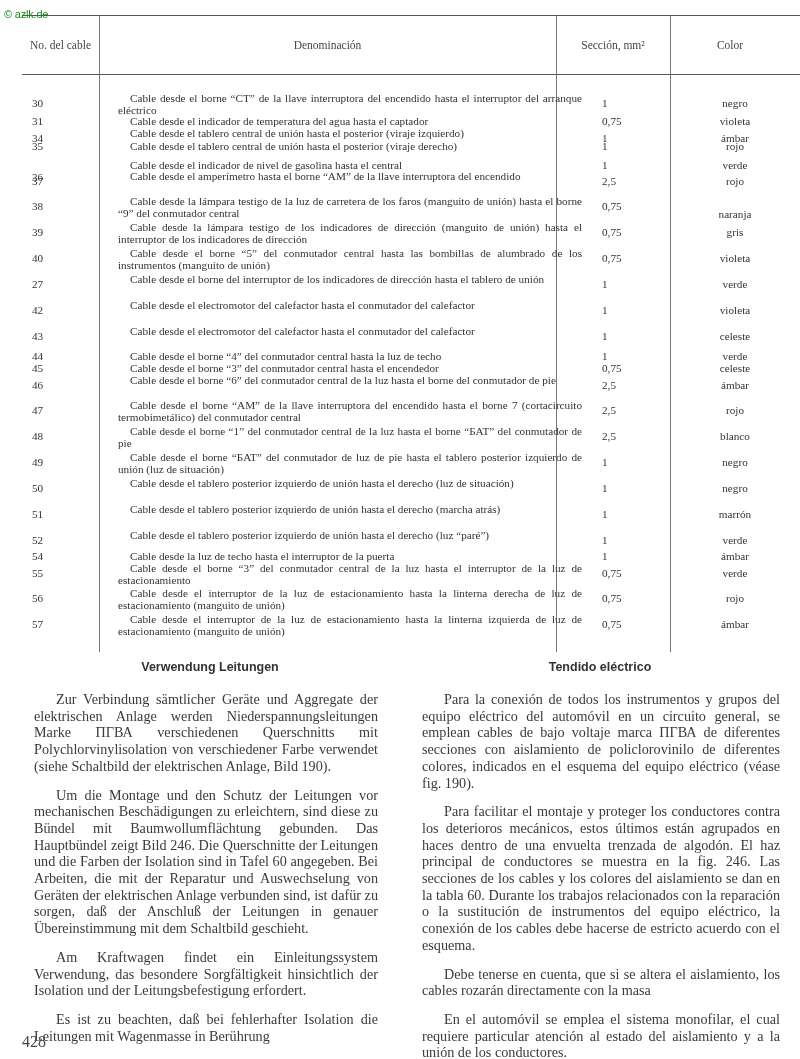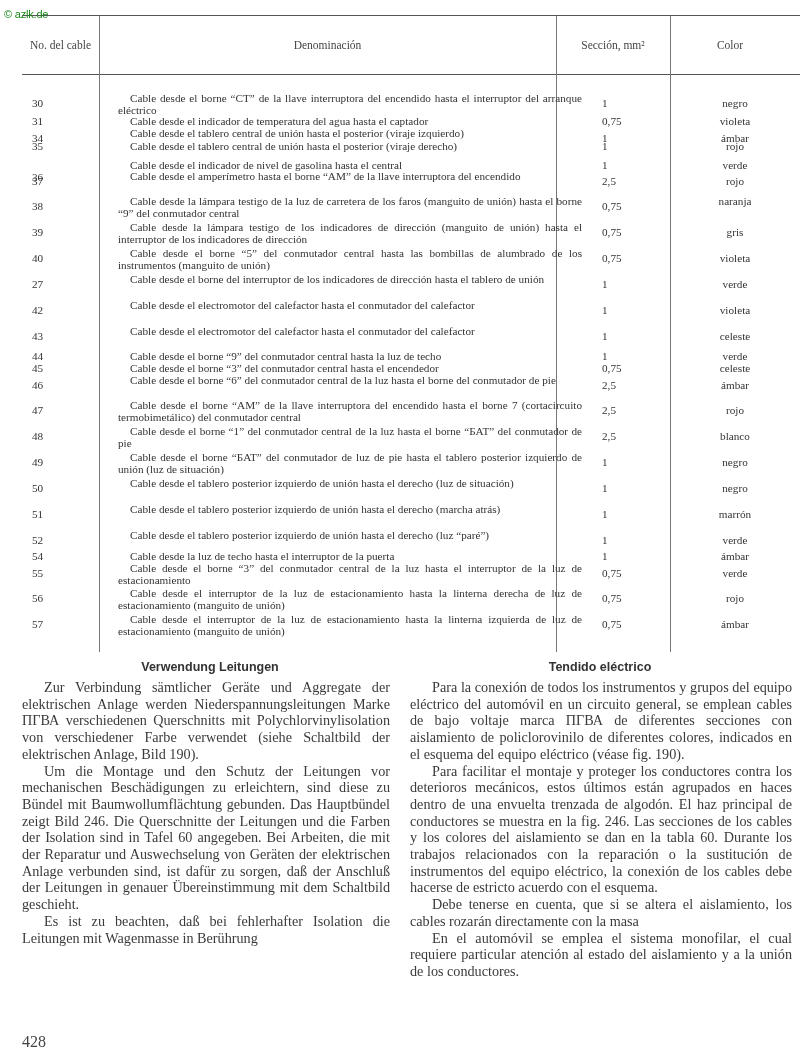--- a/index.html
+++ b/index.html
@@ -22,21 +22,21 @@
   .num { position: absolute; left: 10px; width: 40px; text-align: left; }
   .desc { position: absolute; left: 96px; width: 464px; text-align: justify; text-align-last: left; }
   .desc .first { padding-left: 12px; }
   .sec { position: absolute; left: 560px; width: 100px; text-align: left; padding-left: 20px; box-sizing: border-box; }
   .col { position: absolute; left: 648px; width: 130px; text-align: center; }
   .heading { position: absolute; font-weight: bold; font-size: 12.5px; text-align: center; color: #333; font-family: "Liberation Sans", sans-serif; }
   .para {
     position: absolute; font-size: 14.2px; line-height: 16.7px; text-align: justify; color: #3a3a3a;
     font-family: "Liberation Serif", serif;
   }
-  .para p { margin: 0; text-indent: 22px; }
+  .para p { margin: 12px; text-indent: 22px; }
   .pagenum { position: absolute; left: 22px; top: 1033px; font-size: 16px; color: #444; }
 </style>
 </head>
 <body>
 
 <div class="watermark">© azlk.de</div>
 
 <div class="tbl-wrap">
   <div class="rule" style="top:0;"></div>
   <div class="rule" style="top:59px;"></div>
@@ -85,21 +85,21 @@
       <div class="row" style="top: 78px;">
         <div class="num" style="top:5px">37</div>
         <div class="desc"><span class="first">Cable desde el amperímetro hasta el borne “AM” de la llave interruptora del encendido</span></div>
         <div class="sec" style="top:5px">2,5</div>
         <div class="col" style="top:5px">rojo</div>
       </div>
       <div class="row" style="top: 103px;">
         <div class="num" style="top:5px">38</div>
         <div class="desc"><span class="first">Cable desde la lámpara testigo de la luz de carretera de los faros (manguito de unión) hasta el borne “9” del conmutador central</span></div>
         <div class="sec" style="top:5px">0,75</div>
-        <div class="col" style="top:0">naranja</div>
+        <div class="col" style="top:13px">naranja</div>
       </div>
       <div class="row" style="top: 129px;">
         <div class="num" style="top:5px">39</div>
         <div class="desc"><span class="first">Cable desde la lámpara testigo de los indicadores de dirección (manguito de unión) hasta el interruptor de los indicadores de dirección</span></div>
         <div class="sec" style="top:5px">0,75</div>
         <div class="col" style="top:5px">gris</div>
       </div>
       <div class="row" style="top: 155px;">
         <div class="num" style="top:5px">40</div>
         <div class="desc"><span class="first">Cable desde el borne “5” del conmutador central hasta las bombillas de alumbrado de los instrumentos (manguito de unión)</span></div>
@@ -119,21 +119,21 @@
         <div class="col" style="top:5px">violeta</div>
       </div>
       <div class="row" style="top: 233px;">
         <div class="num" style="top:5px">43</div>
         <div class="desc"><span class="first">Cable desde el electromotor del calefactor hasta el conmutador del calefactor</span></div>
         <div class="sec" style="top:5px">1</div>
         <div class="col" style="top:5px">celeste</div>
       </div>
       <div class="row" style="top: 258px;">
         <div class="num" style="top:0px">44</div>
-        <div class="desc"><span class="first">Cable desde el borne “9” del conmutador central hasta la luz de techo</span></div>
+        <div class="desc"><span class="first">Cable desde el borne “4” del conmutador central hasta la luz de techo</span></div>
         <div class="sec" style="top:0px">1</div>
         <div class="col" style="top:0px">verde</div>
       </div>
       <div class="row" style="top: 270px;">
         <div class="num" style="top:0px">45</div>
         <div class="desc"><span class="first">Cable desde el borne “3” del conmutador central hasta el encendedor</span></div>
         <div class="sec" style="top:0px">0,75</div>
         <div class="col" style="top:0px">celeste</div>
       </div>
       <div class="row" style="top: 282px;">
@@ -202,20 +202,21 @@
         <div class="sec" style="top:5px">0,75</div>
         <div class="col" style="top:5px">ámbar</div>
       </div>
     </div>
 </div>
 
 <div class="heading" style="left:40px; width:340px; top:660px;">Verwendung Leitungen</div>
 <div class="para" id="german" style="left:22px; top:679px; width:368px;">
     <p>Zur Verbindung sämtlicher Geräte und Aggregate der elektrischen Anlage werden Niederspannungsleitungen Marke ПГВА verschiedenen Querschnitts mit Polychlorvinylisolation von verschiedener Farbe verwendet (siehe Schaltbild der elektrischen Anlage, Bild 190).</p>
     <p>Um die Montage und den Schutz der Leitungen vor mechanischen Beschädigungen zu erleichtern, sind diese zu Bündel mit Baumwollumflächtung gebunden. Das Hauptbündel zeigt Bild 246. Die Querschnitte der Leitungen und die Farben der Isolation sind in Tafel 60 angegeben. Bei Arbeiten, die mit der Reparatur und Auswechselung von Geräten der elektrischen Anlage verbunden sind, ist dafür zu sorgen, daß der Anschluß der Leitungen in genauer Übereinstimmung mit dem Schaltbild geschieht.</p>
+    <p>Am Kraftwagen findet ein Einleitungssystem Verwendung, das besondere Sorgfältigkeit hinsichtlich der Isolation und der Leitungsbefestigung erfordert.</p>
     <p>Es ist zu beachten, daß bei fehlerhafter Isolation die Leitungen mit Wagenmasse in Berührung</p>
   </div>
 
 <div class="heading" style="left:420px; width:360px; top:660px;">Tendido eléctrico</div>
 <div class="para" id="spanish" style="left:410px; top:679px; width:382px;">
     <p>Para la conexión de todos los instrumentos y grupos del equipo eléctrico del automóvil en un circuito general, se emplean cables de bajo voltaje marca ПГВА de diferentes secciones con aislamiento de policlorovinilo de diferentes colores, indicados en el esquema del equipo eléctrico (véase fig. 190).</p>
     <p>Para facilitar el montaje y proteger los conductores contra los deterioros mecánicos, estos últimos están agrupados en haces dentro de una envuelta trenzada de algodón. El haz principal de conductores se muestra en la fig. 246. Las secciones de los cables y los colores del aislamiento se dan en la tabla 60. Durante los trabajos relacionados con la reparación o la sustitución de instrumentos del equipo eléctrico, la conexión de los cables debe hacerse de estricto acuerdo con el esquema.</p>
     <p>Debe tenerse en cuenta, que si se altera el aislamiento, los cables rozarán directamente con la masa</p>
     <p>En el automóvil se emplea el sistema monofilar, el cual requiere particular atención al estado del aislamiento y a la unión de los conductores.</p>
   </div>

